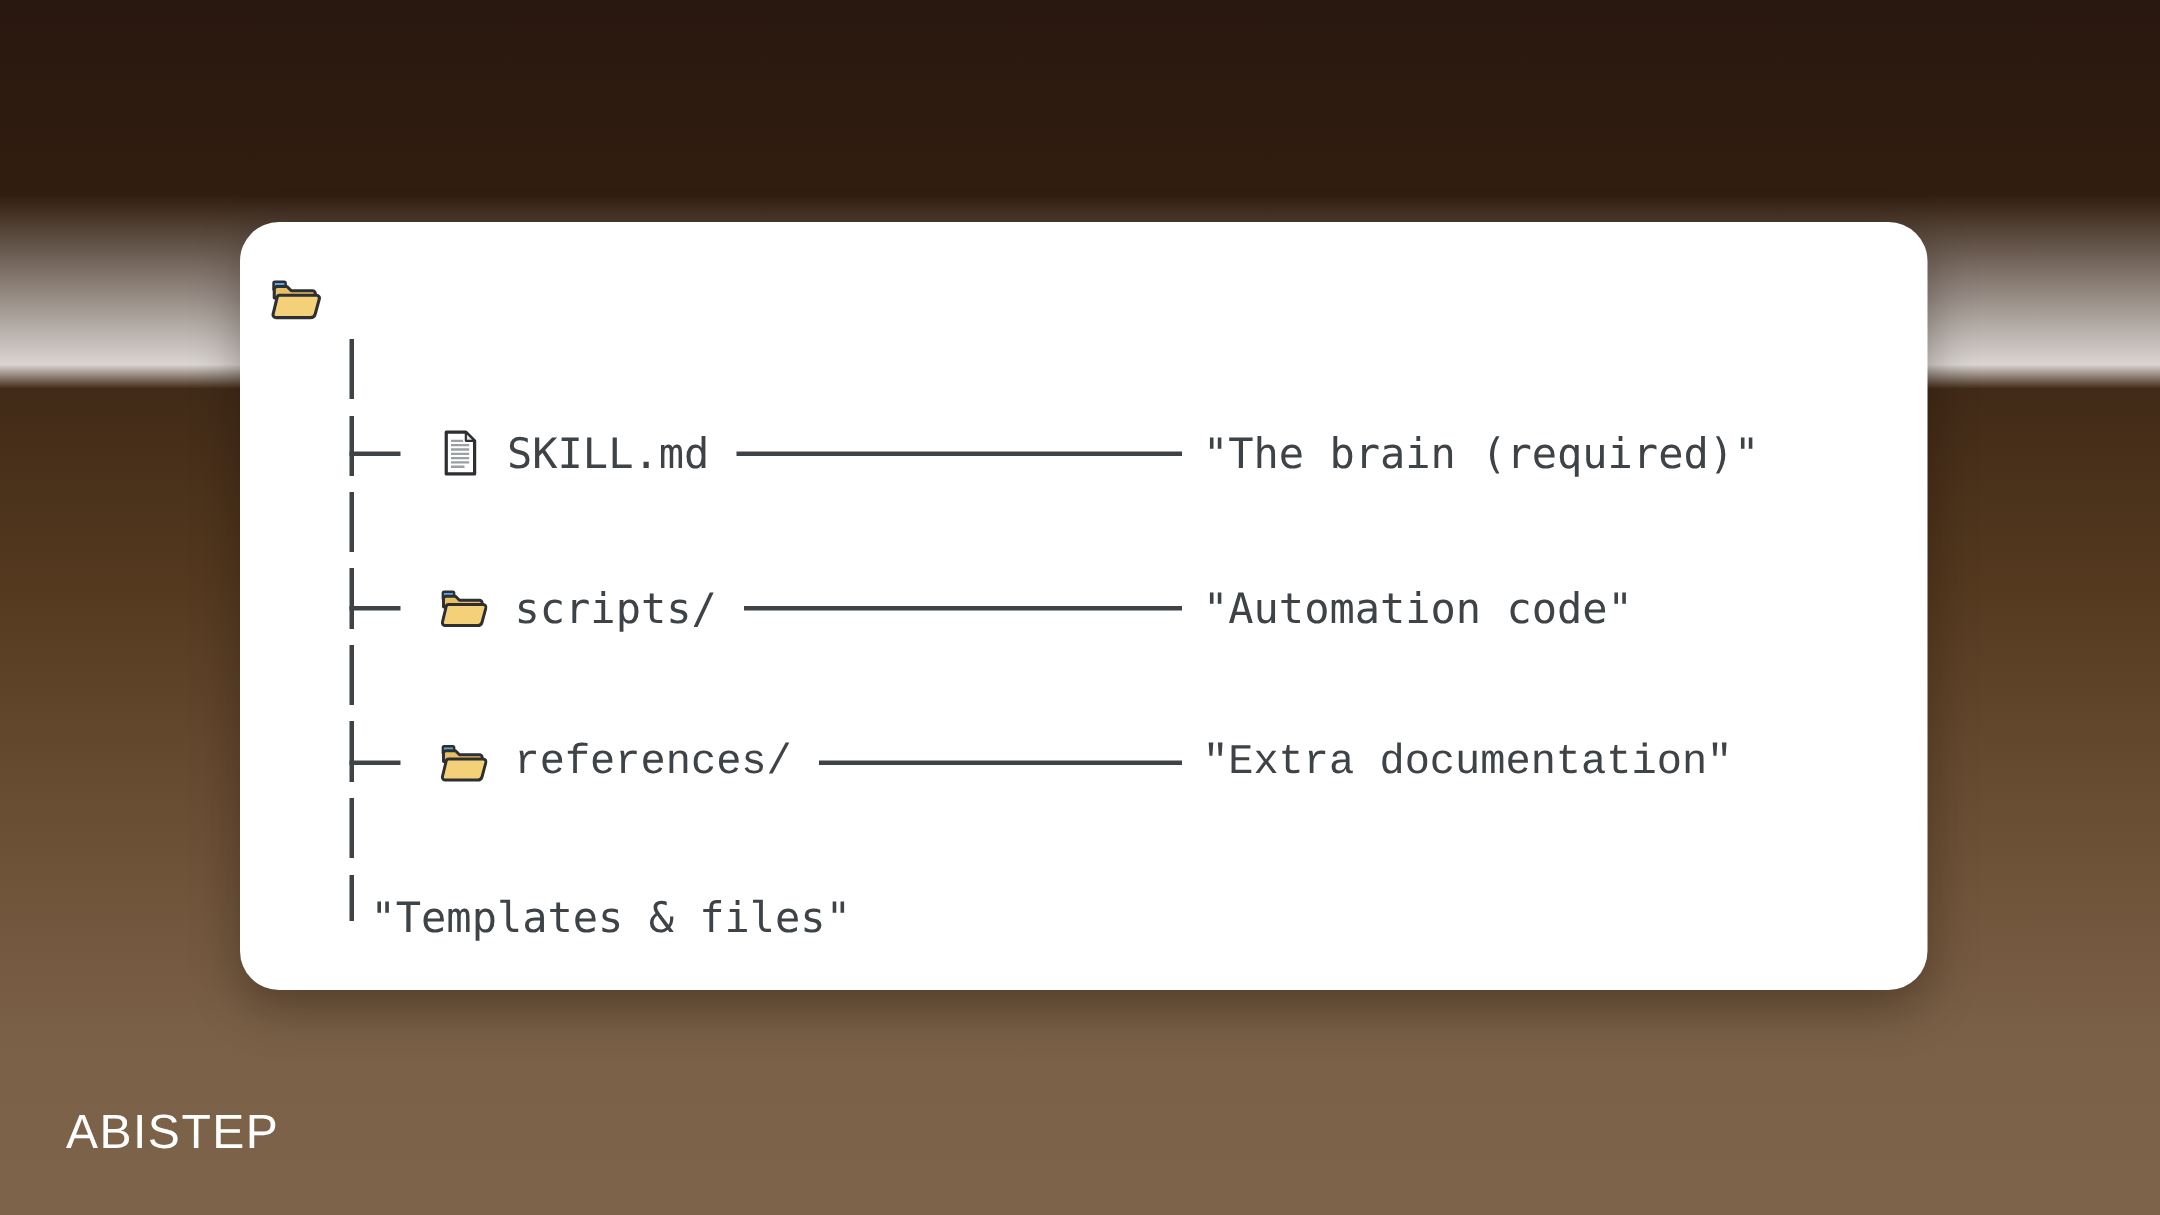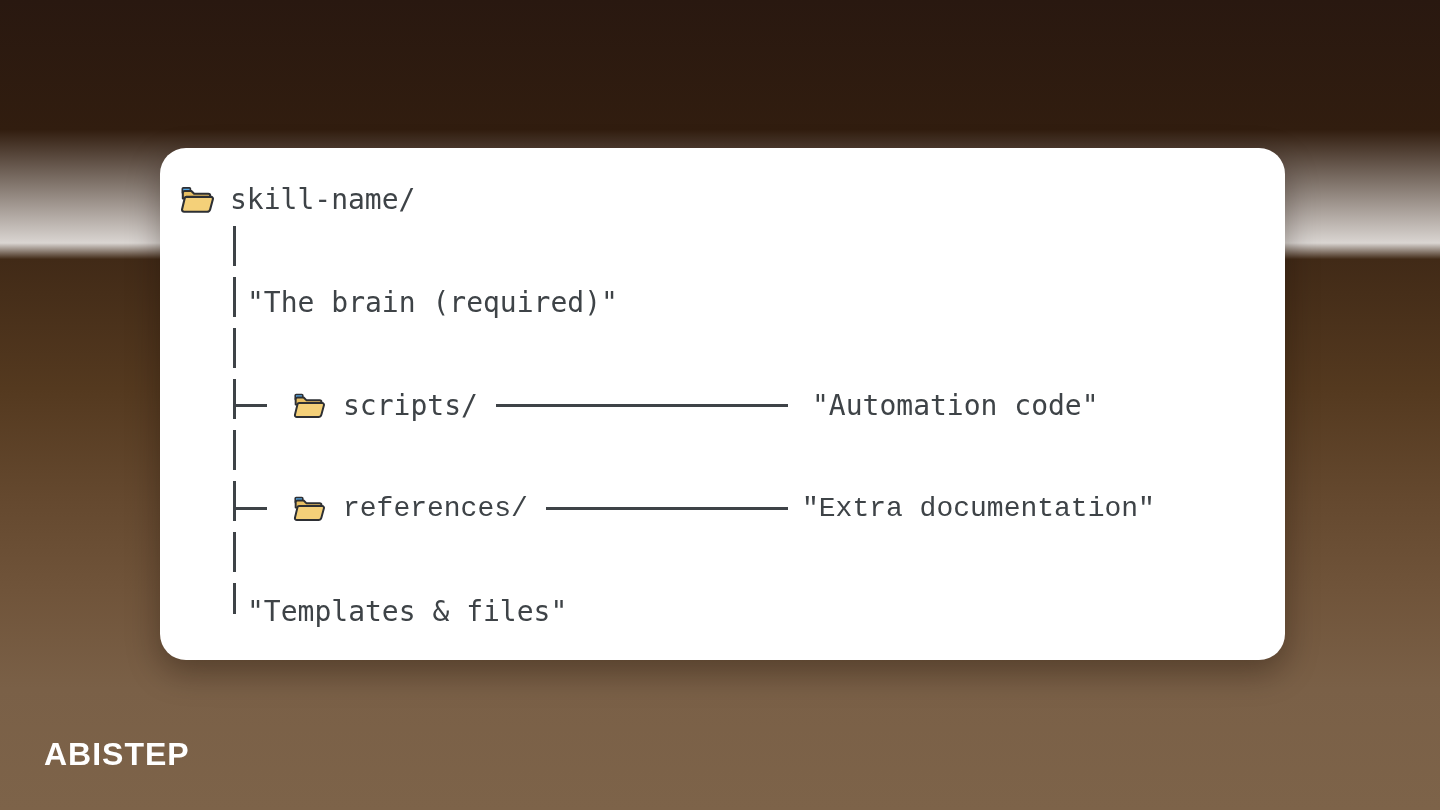--- a/index.html
+++ b/index.html
@@ -94,56 +94,75 @@
     flex: 1 1 auto;
     height: 3px;
     background: #3e4347;
     margin-left: 18px;
   }
   .quote {
     margin-left: 14px;
     white-space: nowrap;
   }
   .row-1 { top: 134px; }
-  .row-2 { top: 237px; gap: 10px; }
+  .row-2 { top: 237px; }
   .row-3 { top: 340px; font-family: Liberation Mono, monospace; }
   .row-4 { top: 443px; }
   .brand {
     position: absolute;
     left: 44px;
     top: 736px;
     color: #ffffff;
     font-family: "Liberation Sans", sans-serif;
-    font-weight: bold;
+    font-weight: normal;
     font-size: 32px;
     letter-spacing: 1px;
   }
 </style>
 </head>
 <body>
 
 <div class="stage">
 
   <div class="card">
     <div class="tree">
 
       <div class="root-row">
         <span class="node-icon" style="margin-left:0">
           <svg width="34" height="29" viewBox="0 0 36 30">
             <rect x="2.5" y="2.6" width="8.5" height="6" rx="1" fill="#57a9e6" stroke="#2d2f33" stroke-width="1.8"></rect>
             <path d="M3 8 C3 6.9 3.9 6 5 6 H12 L15 9 H30 C31.1 9 32 9.9 32 11 V14 H3 Z" fill="#e8bf62" stroke="#2d2f33" stroke-width="2.2" stroke-linejoin="round"></path>
             <path d="M6.8 12.2 H32.8 C34.2 12.2 35.2 13.5 34.8 14.8 L31.9 25.5 C31.5 27 30.1 28 28.5 28 H4.3 C2.9 28 1.9 26.7 2.2 25.4 L5 13.8 C5.2 12.9 6 12.2 6.8 12.2 Z" fill="#f4d079" stroke="#2d2f33" stroke-width="2.2" stroke-linejoin="round"></path>
           </svg>
         </span>
-        <span class="name">skill-name/</span>
       </div>
 
       <div class="vline"></div>
 
       <div class="child-row row-1">
+        <div class="row-left">
+          <div class="stub"></div>
+          <span class="node-icon">
+            <svg width="27" height="34" viewBox="0 0 30 36">
+              <path d="M5 2.5 H19.5 L26 9 V33.5 H5 Z" fill="#ffffff" stroke="#2d2f33" stroke-width="2.4" stroke-linejoin="round"></path>
+              <path d="M19.5 2.5 L26 9 H19.5 Z" fill="#e4e6e8" stroke="#2d2f33" stroke-width="1.6" stroke-linejoin="round"></path>
+              <g stroke="#9aa0a5" stroke-width="1.7">
+                <line x1="8.5" y1="9" x2="17.5" y2="9"></line>
+                <line x1="8.5" y1="12.2" x2="22" y2="12.2"></line>
+                <line x1="8.5" y1="15.4" x2="22" y2="15.4"></line>
+                <line x1="8.5" y1="18.6" x2="22" y2="18.6"></line>
+                <line x1="8.5" y1="21.8" x2="22" y2="21.8"></line>
+                <line x1="8.5" y1="25" x2="22" y2="25"></line>
+                <line x1="8.5" y1="28.2" x2="18.5" y2="28.2"></line>
+              </g>
+            </svg>
+          </span>
+          <span class="name">SKILL.md</span>
+          <div class="connector"></div>
+        </div>
         <span class="quote">"The brain (required)"</span>
       </div>
 
       <div class="child-row row-2">
         <div class="row-left">
           <div class="stub"></div>
           <span class="node-icon">
             <svg width="32" height="27" viewBox="0 0 36 30">
               <rect x="2.5" y="2.6" width="8.5" height="6" rx="1" fill="#57a9e6" stroke="#2d2f33" stroke-width="1.8"></rect>
               <path d="M3 8 C3 6.9 3.9 6 5 6 H12 L15 9 H30 C31.1 9 32 9.9 32 11 V14 H3 Z" fill="#e8bf62" stroke="#2d2f33" stroke-width="2.2" stroke-linejoin="round"></path>

